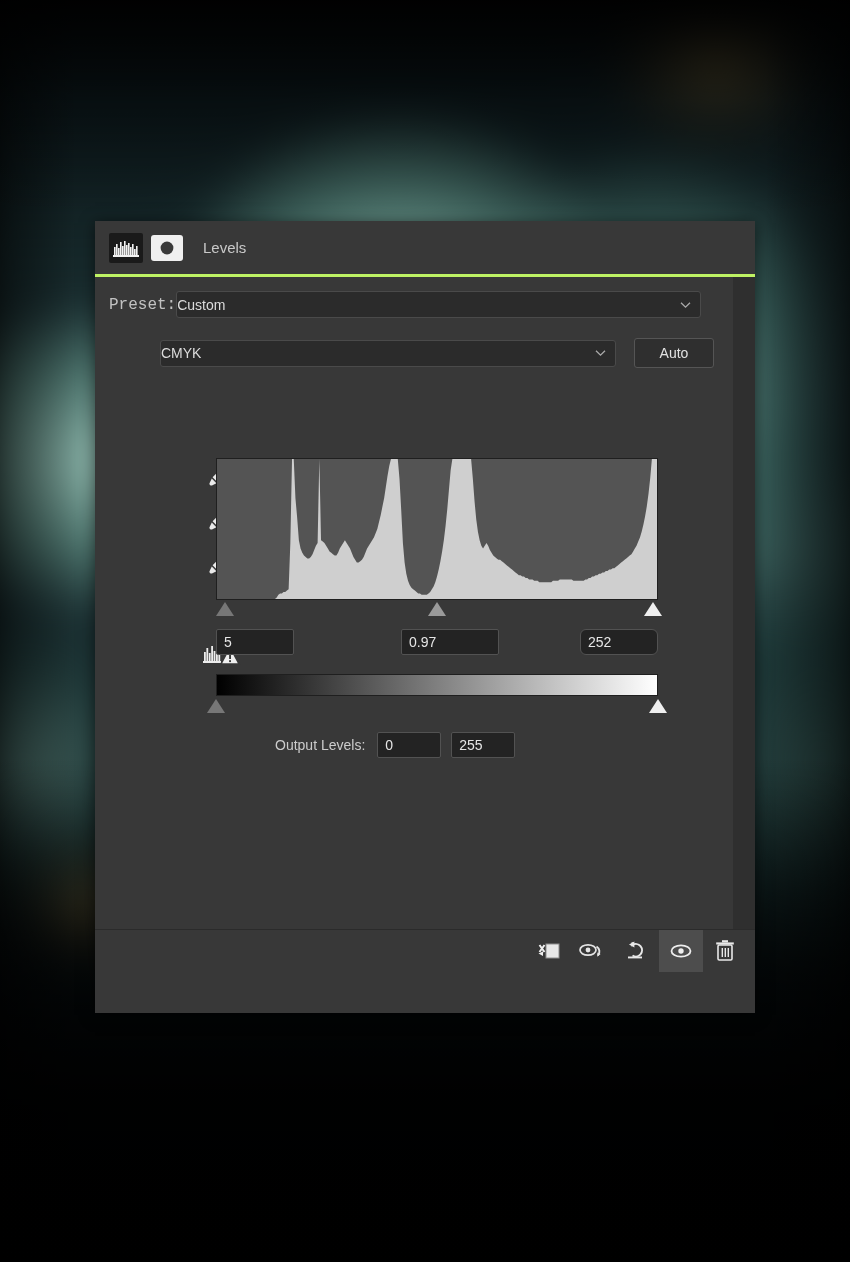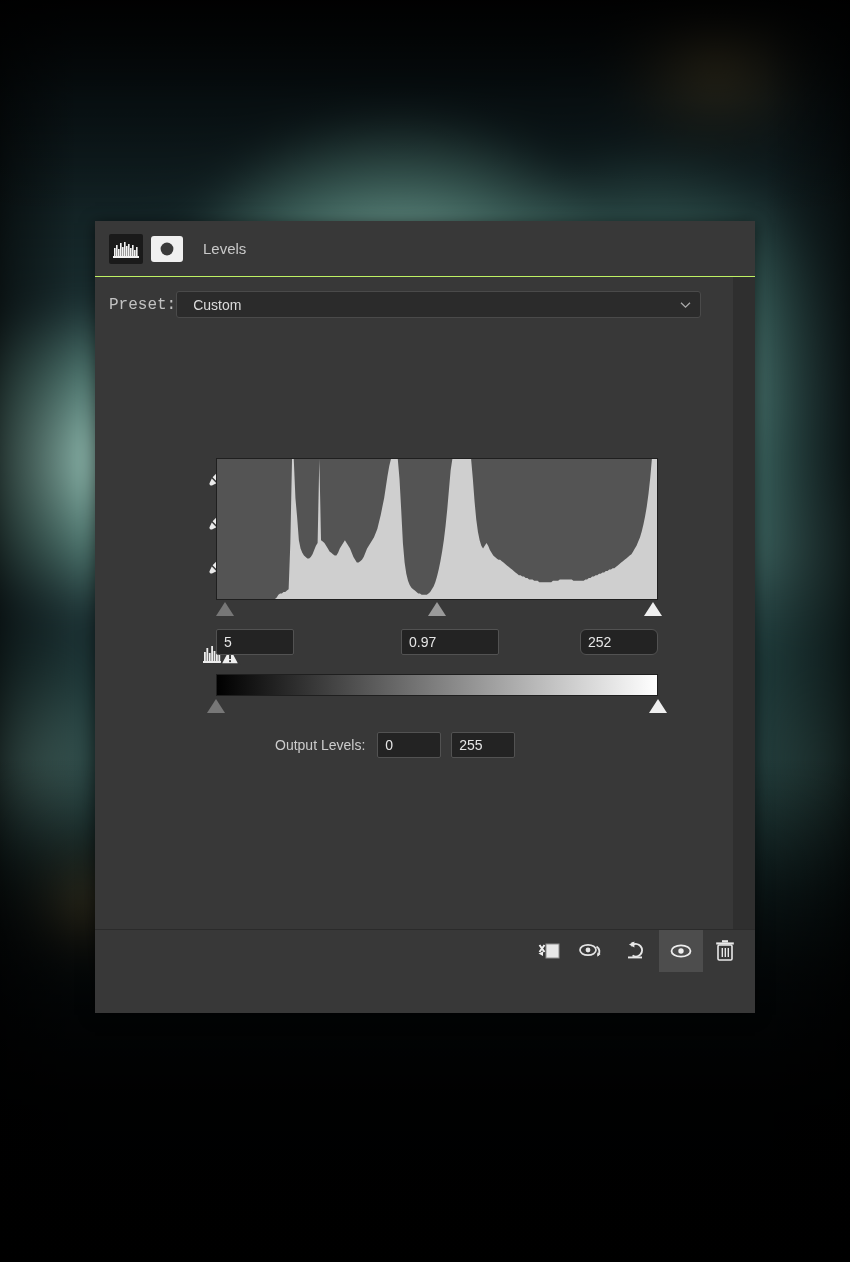--- a/index.html
+++ b/index.html
@@ -52,21 +52,21 @@
     color: #c8c8c8;
     font-size: 14px;
     box-shadow: 0 2px 14px rgba(0,0,0,0.55);
     overflow: hidden;
   }
 
   
   #panel-header {
     height: 56px;
     background: #383838;
-    border-bottom: 1px solid #bef264;
+    border-bottom: 3px solid #bef264;
     display: flex;
     align-items: center;
     padding-left: 14px;
   }
   .hdr-icon {
     width: 34px; height: 30px;
     margin-right: 8px;
     display: flex; align-items: center; justify-content: center;
     border-radius: 2px;
   }
@@ -102,21 +102,21 @@
     margin-right: 0;
     font-family: Liberation Mono, monospace;
   }
   .combo {
     background: #2b2b2b;
     border: 1px solid #4a4a4a;
     border-radius: 3px;
     height: 27px;
     display: flex;
     align-items: center;
-    padding: 0 16px;
+    padding: 0 0;
     color: #dcdcdc;
     font-size: 14px;
     position: relative;
   }
   .combo .caret {
     position: absolute;
     right: 9px; top: 50%;
     transform: translateY(-50%);
   }
   #preset-combo { width: 525px; }
@@ -329,20 +329,31 @@
       <div class="combo" id="preset-combo">
         <span>Custom</span>
         <span class="caret">
           <svg width="11" height="7" viewBox="0 0 11 7">
               <path d="M1 1.2 L5.5 5.6 L10 1.2" stroke="#a9a9a9" stroke-width="1.3" fill="none"></path>
             </svg>
         </span>
       </div>
     </div>
 
+    <div id="channel-row" class="row">
+      <div class="combo" id="channel-combo">
+        <span>CMYK</span>
+        <span class="caret">
+          <svg width="11" height="7" viewBox="0 0 11 7">
+              <path d="M1 1.2 L5.5 5.6 L10 1.2" stroke="#a9a9a9" stroke-width="1.3" fill="none"></path>
+            </svg>
+        </span>
+      </div>
+      <div id="auto-button">Auto</div>
+    </div>
 
     <div id="dropper-col">
       <div class="dropper">
         <svg width="26" height="26" viewBox="0 0 26 26">
           <g fill="#eaeaea">
             <path d="M17.4 2.6c1.6-1.6 4.1-1.6 5.6 0 1.6 1.6 1.6 4.1 0 5.6l-1.4 1.4-5.6-5.6z"></path>
             <path d="M15.2 5.6l5.2 5.2-9.6 9.6-5.2-5.2z"></path>
             <path d="M4.8 16.6l4.6 4.6-4.4 2.2c-.7.3-1.5.2-2-.4-.6-.6-.7-1.4-.4-2z"></path>
           </g>
           <path d="M14.4 6.6l5 5" stroke="#6a6a6a" stroke-width="1" fill="none"></path>

